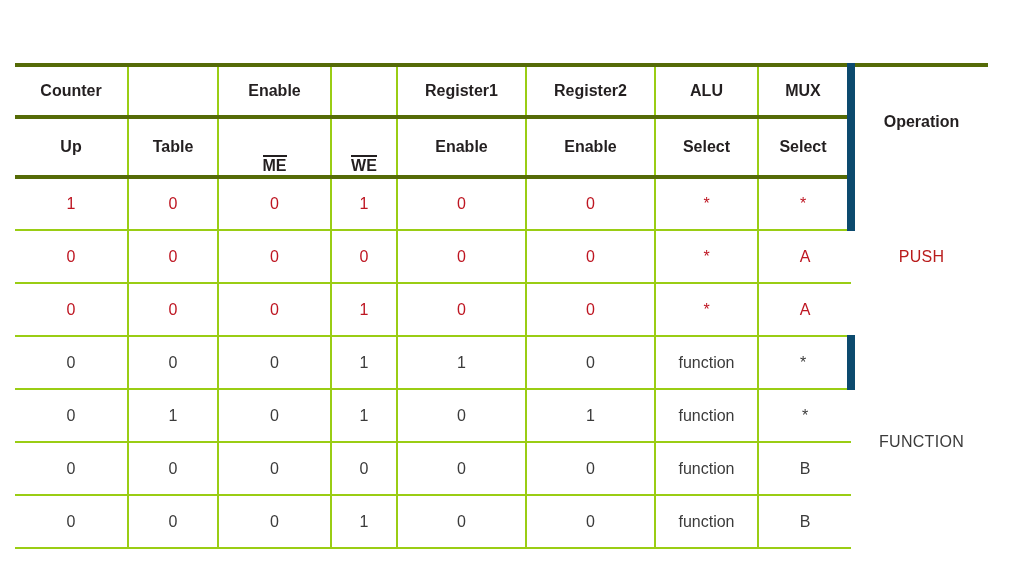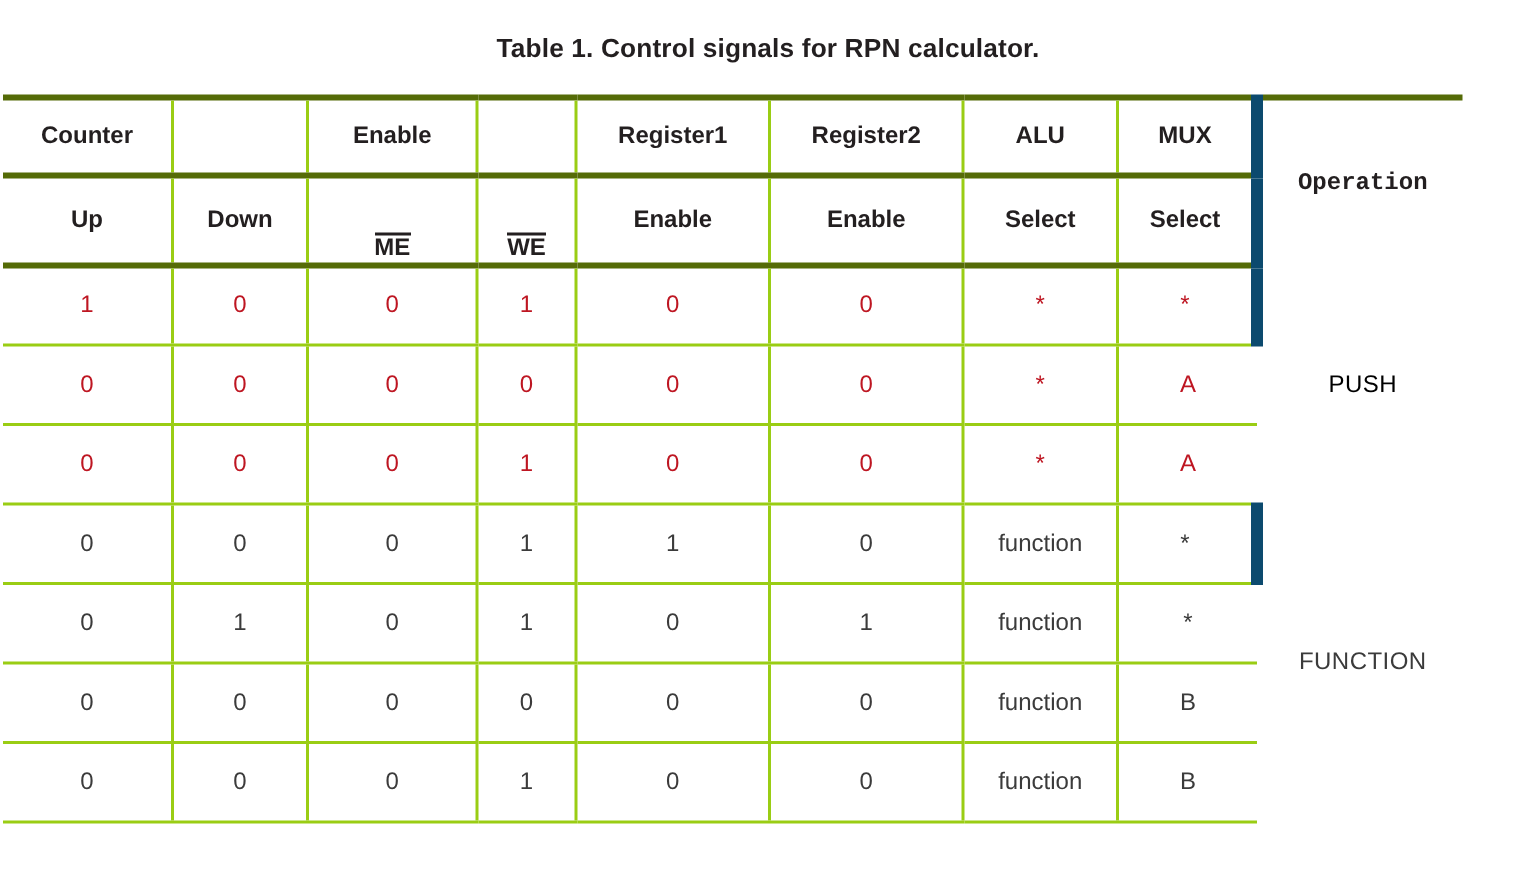--- a/index.html
+++ b/index.html
@@ -30,21 +30,21 @@
     text-align: center;
     font-size: 17.5px;
     font-weight: bold;
     letter-spacing: 0.1px;
     color: #231f20;
   }
 
   
   .table-wrap {
     position: absolute;
-    left: 2px;
+    left: 15px;
     top: 63px;
     width: 973px;
   }
 
   table.signals {
     border-collapse: collapse;
     width: 973px;
     table-layout: fixed;
   }
 
@@ -89,47 +89,45 @@
     display: inline-block;
     border-top: 2px solid #231f20;
     padding-top: 1px;
     line-height: 1.05;
     margin-top: 36px;
   }
   .op-head {
     font-weight: bold;
     font-size: 17px;
     vertical-align: middle;
-    font-family: Liberation Mono, monospace;
   }
 
   
   .drow { height: 53px; }
   .red  { color: #BE1622; }
   .dark { color: #3b3b3b; }
 
   .op-cell {
     font-size: 18px;
     letter-spacing: 0.3px;
   }
-  .op-push     { color: #000000; }
+  .op-push     { color: #b91c1c; }
   .op-function { color: #3b3b3b; }
 
   
   .mux-edge { border-right: 8px solid #0c4a6e; }
 
   
   .final-rule { border-bottom: 2px solid #9ACD14; }
 </style>
 </head>
 <body>
 
 <div class="page">
 
-  <div class="table-title">Table 1. Control signals for RPN calculator.</div>
 
   <div class="table-wrap">
     <table class="signals">
       <colgroup>
         <col class="c-up">
           <col class="c-down">
           <col class="c-me">
           <col class="c-we">
         <col class="c-r1">
           <col class="c-r2">
@@ -149,21 +147,21 @@
           <td class="rule-top rule-bottom vsep">ALU</td>
           <td class="rule-top rule-bottom vsep mux-edge">MUX</td>
           <td class="rule-top op-head" rowspan="2">Operation</td>
         </tr>
 
         <tr class="hdr2">
           <td class="rule-bottom">
             <span>Up</span>
           </td>
           <td class="rule-bottom vsep">
-            <span>Down</span>
+            <span>Table</span>
           </td>
           <td class="rule-bottom vsep">
             <span class="ovl">ME</span>
           </td>
           <td class="rule-bottom vsep">
             <span class="ovl">WE</span>
           </td>
           <td class="rule-bottom vsep">
             <span>Enable</span>
           </td>

